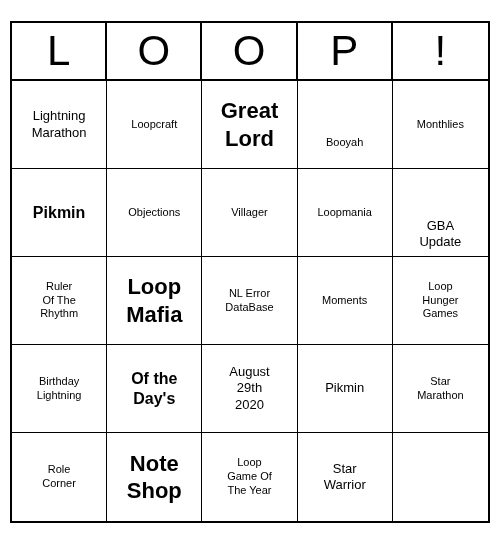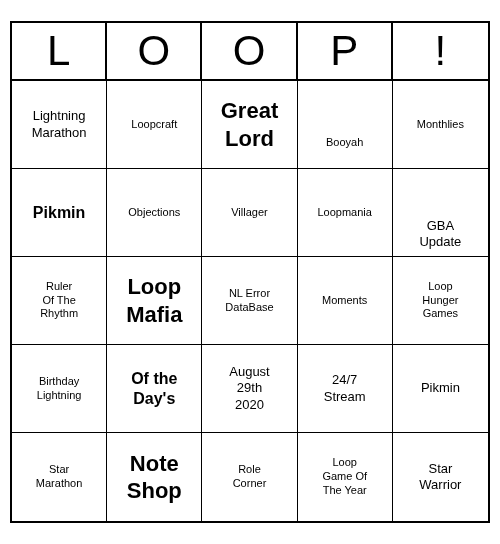--- a/index.html
+++ b/index.html
@@ -150,37 +150,33 @@
       <div class="bingo-cell">
         <span class="cell-text text-lg" style="white-space: pre-line;">Of the
 Day's</span>
       </div>
       <div class="bingo-cell">
         <span class="cell-text text-md" style="white-space: pre-line;">August
 29th
 2020</span>
       </div>
       <div class="bingo-cell">
-        <span class="cell-text text-md" style="white-space: pre-line;">24/7
-Stream</span>
-      </div>
-      <div class="bingo-cell">
         <span class="cell-text text-md" style="white-space: pre-line;">Pikmin</span>
       </div>
       <div class="bingo-cell">
         <span class="cell-text text-sm" style="white-space: pre-line;">Star
 Marathon</span>
       </div>
       <div class="bingo-cell">
+        <span class="cell-text text-sm" style="white-space: pre-line;">Role
+Corner</span>
+      </div>
+      <div class="bingo-cell">
         <span class="cell-text text-xl" style="white-space: pre-line;">Note
 Shop</span>
-      </div>
-      <div class="bingo-cell">
-        <span class="cell-text text-sm" style="white-space: pre-line;">Role
-Corner</span>
       </div>
       <div class="bingo-cell">
         <span class="cell-text text-sm" style="white-space: pre-line;">Loop
 Game Of
 The Year</span>
       </div>
       <div class="bingo-cell">
         <span class="cell-text text-md" style="white-space: pre-line;">Star
 Warrior</span>
       </div>

